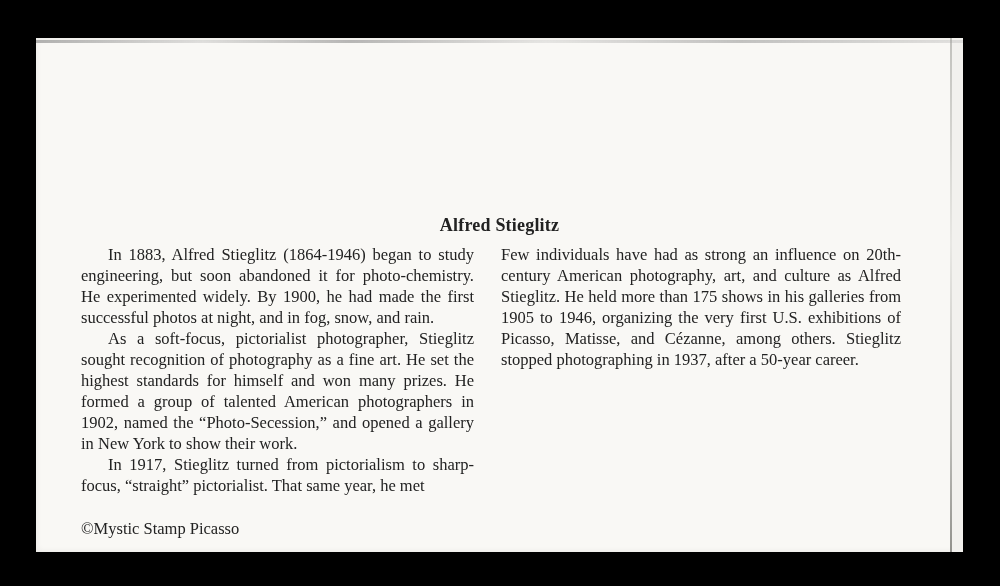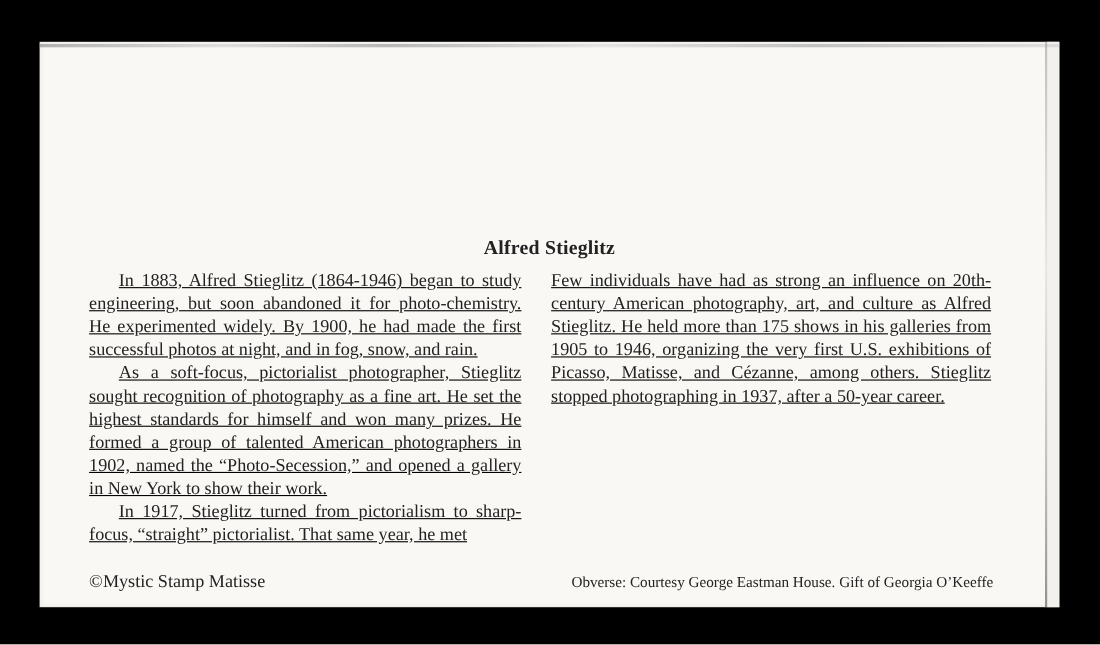--- a/index.html
+++ b/index.html
@@ -64,21 +64,20 @@
     font-weight: bold;
     color: var(--text, #222);
     letter-spacing: 0.2px;
   }
   .content {
     position: absolute;
     top: 206px; left: 45px;
     width: 820px;
     display: flex;
     gap: 27px;
-    text-decoration: underline;
   }
   .col {
     color: var(--text, #222);
     font-size: 16.5px;
     line-height: 21px;
     text-align: justify;
   }
   .col-left  { width: 393px; }
   .col-right { width: 400px; }
   .col p { text-indent: 27px; }
@@ -110,17 +109,16 @@
           <p>In 1883, Alfred Stieglitz (1864-1946) began to study engineering, but soon abandoned it for photo-chemistry. He experimented widely.  By 1900, he had made the first successful photos at night, and in fog, snow, and rain.</p>
           <p>As a soft-focus, pictorialist photographer, Stieglitz sought recognition of photography as a fine art.  He set the highest standards for himself and won many prizes. He formed a group of talented American photographers in 1902, named the “Photo-Secession,” and opened a gallery in New York to show their work.</p>
           <p>In 1917, Stieglitz turned from pictorialism to sharp-focus, “straight” pictorialist.  That same year, he met</p>
         </div>
       <div class="col col-right">
           <p>Few individuals have had as strong an influence on 20th-century American photography, art, and culture as Alfred Stieglitz.  He held more than 175 shows in his galleries from 1905 to 1946, organizing the very first U.S. exhibitions of Picasso, Matisse, and Cézanne, among others.  Stieglitz stopped photographing in 1937, after a 50-year career.</p>
         </div>
     </div>
 
     <div class="footer">
-      <span class="copyright">©Mystic Stamp Matisse</span>
-      <span class="credit">Obverse: Courtesy George Eastman House.  Gift of Georgia O’Keeffe</span>
+      <span class="copyright">©Mystic Stamp Picasso</span>
     </div>
   </div>
 </div>
 
 </body></html>

